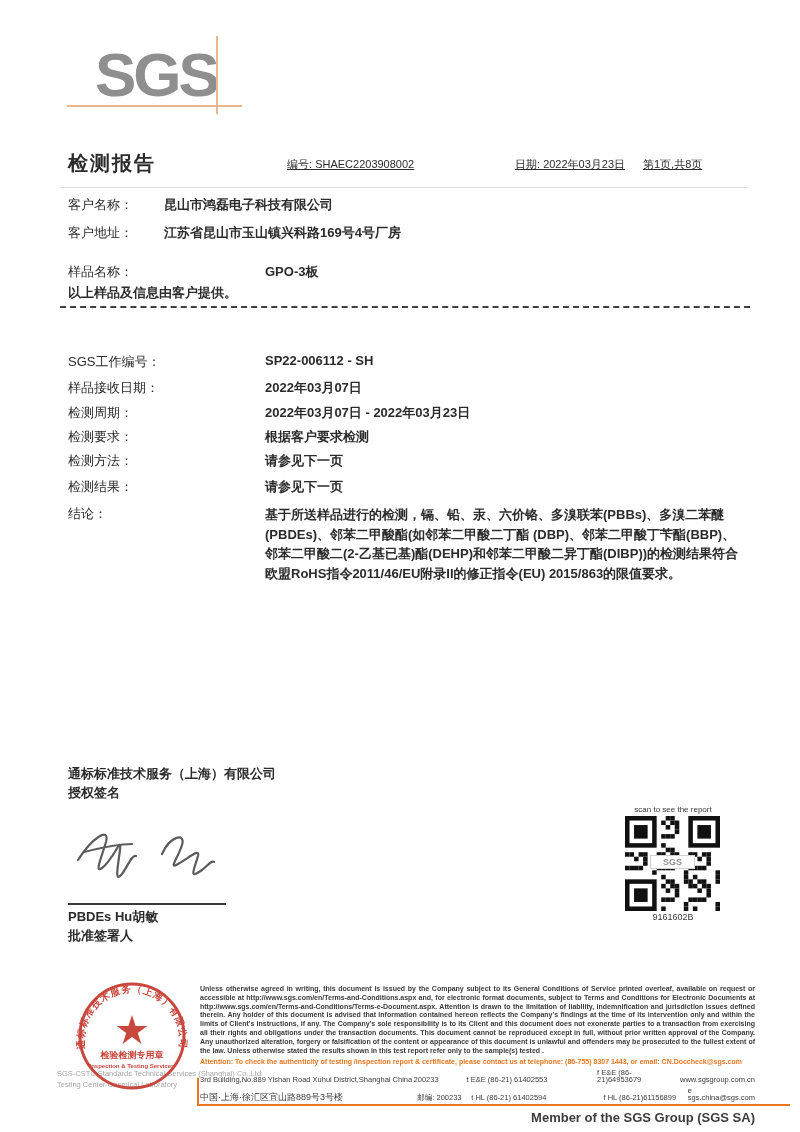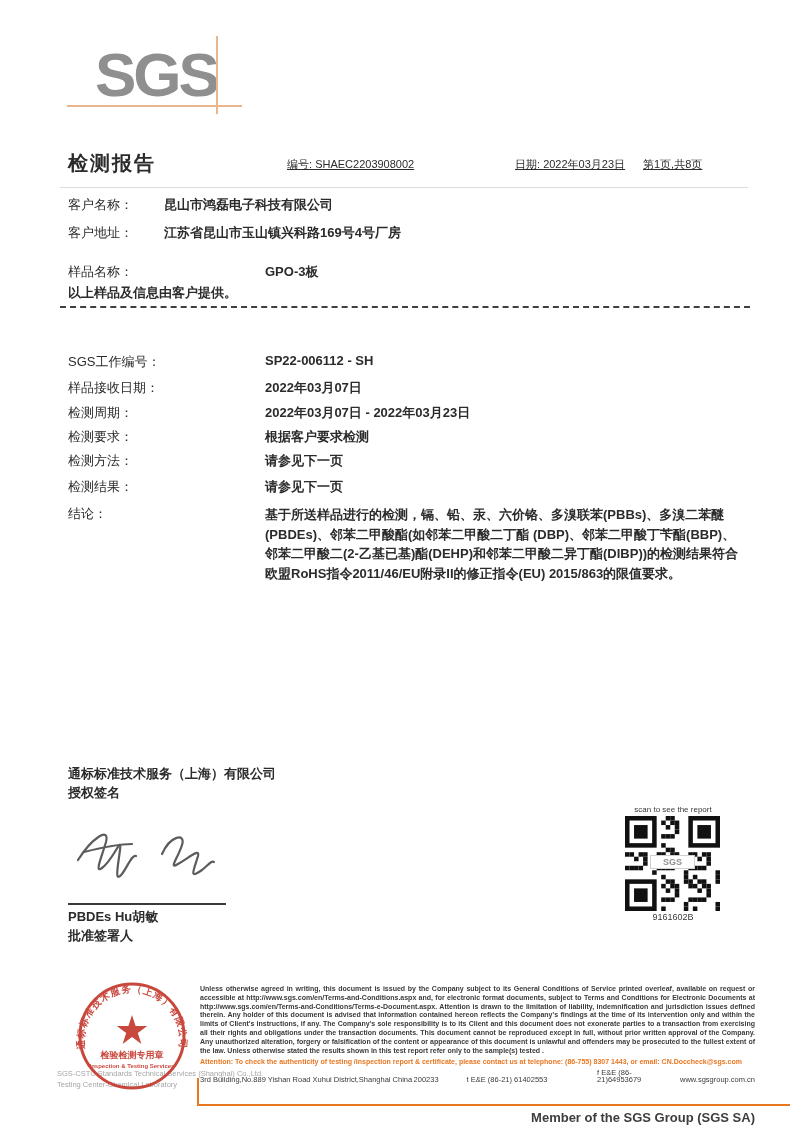--- a/index.html
+++ b/index.html
@@ -248,17 +248,24 @@
   <div class="legal">Unless otherwise agreed in writing, this document is issued by the Company subject to its General Conditions of Service printed overleaf, available on request or accessible at http://www.sgs.com/en/Terms-and-Conditions.aspx and, for electronic format documents, subject to Terms and Conditions for Electronic Documents at http://www.sgs.com/en/Terms-and-Conditions/Terms-e-Document.aspx. Attention is drawn to the limitation of liability, indemnification and jurisdiction issues defined therein. Any holder of this document is advised that information contained hereon reflects the Company's findings at the time of its intervention only and within the limits of Client's instructions, if any. The Company's sole responsibility is to its Client and this document does not exonerate parties to a transaction from exercising all their rights and obligations under the transaction documents. This document cannot be reproduced except in full, without prior written approval of the Company. Any unauthorized alteration, forgery or falsification of the content or appearance of this document is unlawful and offenders may be prosecuted to the fullest extent of the law. Unless otherwise stated the results shown in this test report refer only to the sample(s) tested .</div>
   <div class="attention">Attention: To check the authenticity of testing /inspection report &amp; certificate, please contact us at telephone: (86-755) 8307 1443, or email: CN.Doccheck@sgs.com</div>
   <div class="addr-grid">
     <div class="addr-row">
       <span class="addr-main">3rd Building,No.889 Yishan Road Xuhui District,Shanghai China</span>
       <span class="addr-post">200233</span>
       <span class="addr-tel">t E&amp;E (86-21) 61402553</span>
       <span class="addr-fax">f E&amp;E (86-21)64953679</span>
       <span class="addr-web">www.sgsgroup.com.cn</span>
     </div>
+    <div class="addr-row">
+      <span class="addr-main cn">中国·上海·徐汇区宜山路889号3号楼</span>
+      <span class="addr-post">邮编: 200233</span>
+      <span class="addr-tel">t HL (86-21) 61402594</span>
+      <span class="addr-fax">f HL (86-21)61156899</span>
+      <span class="addr-web">e  sgs.china@sgs.com</span>
+    </div>
   </div>
 </div>
 <div class="abs footer-vline"></div>
 <div class="abs footer-rule"></div>
 <div class="abs member">Member of the SGS Group (SGS SA)</div>
 
 </body></html>

